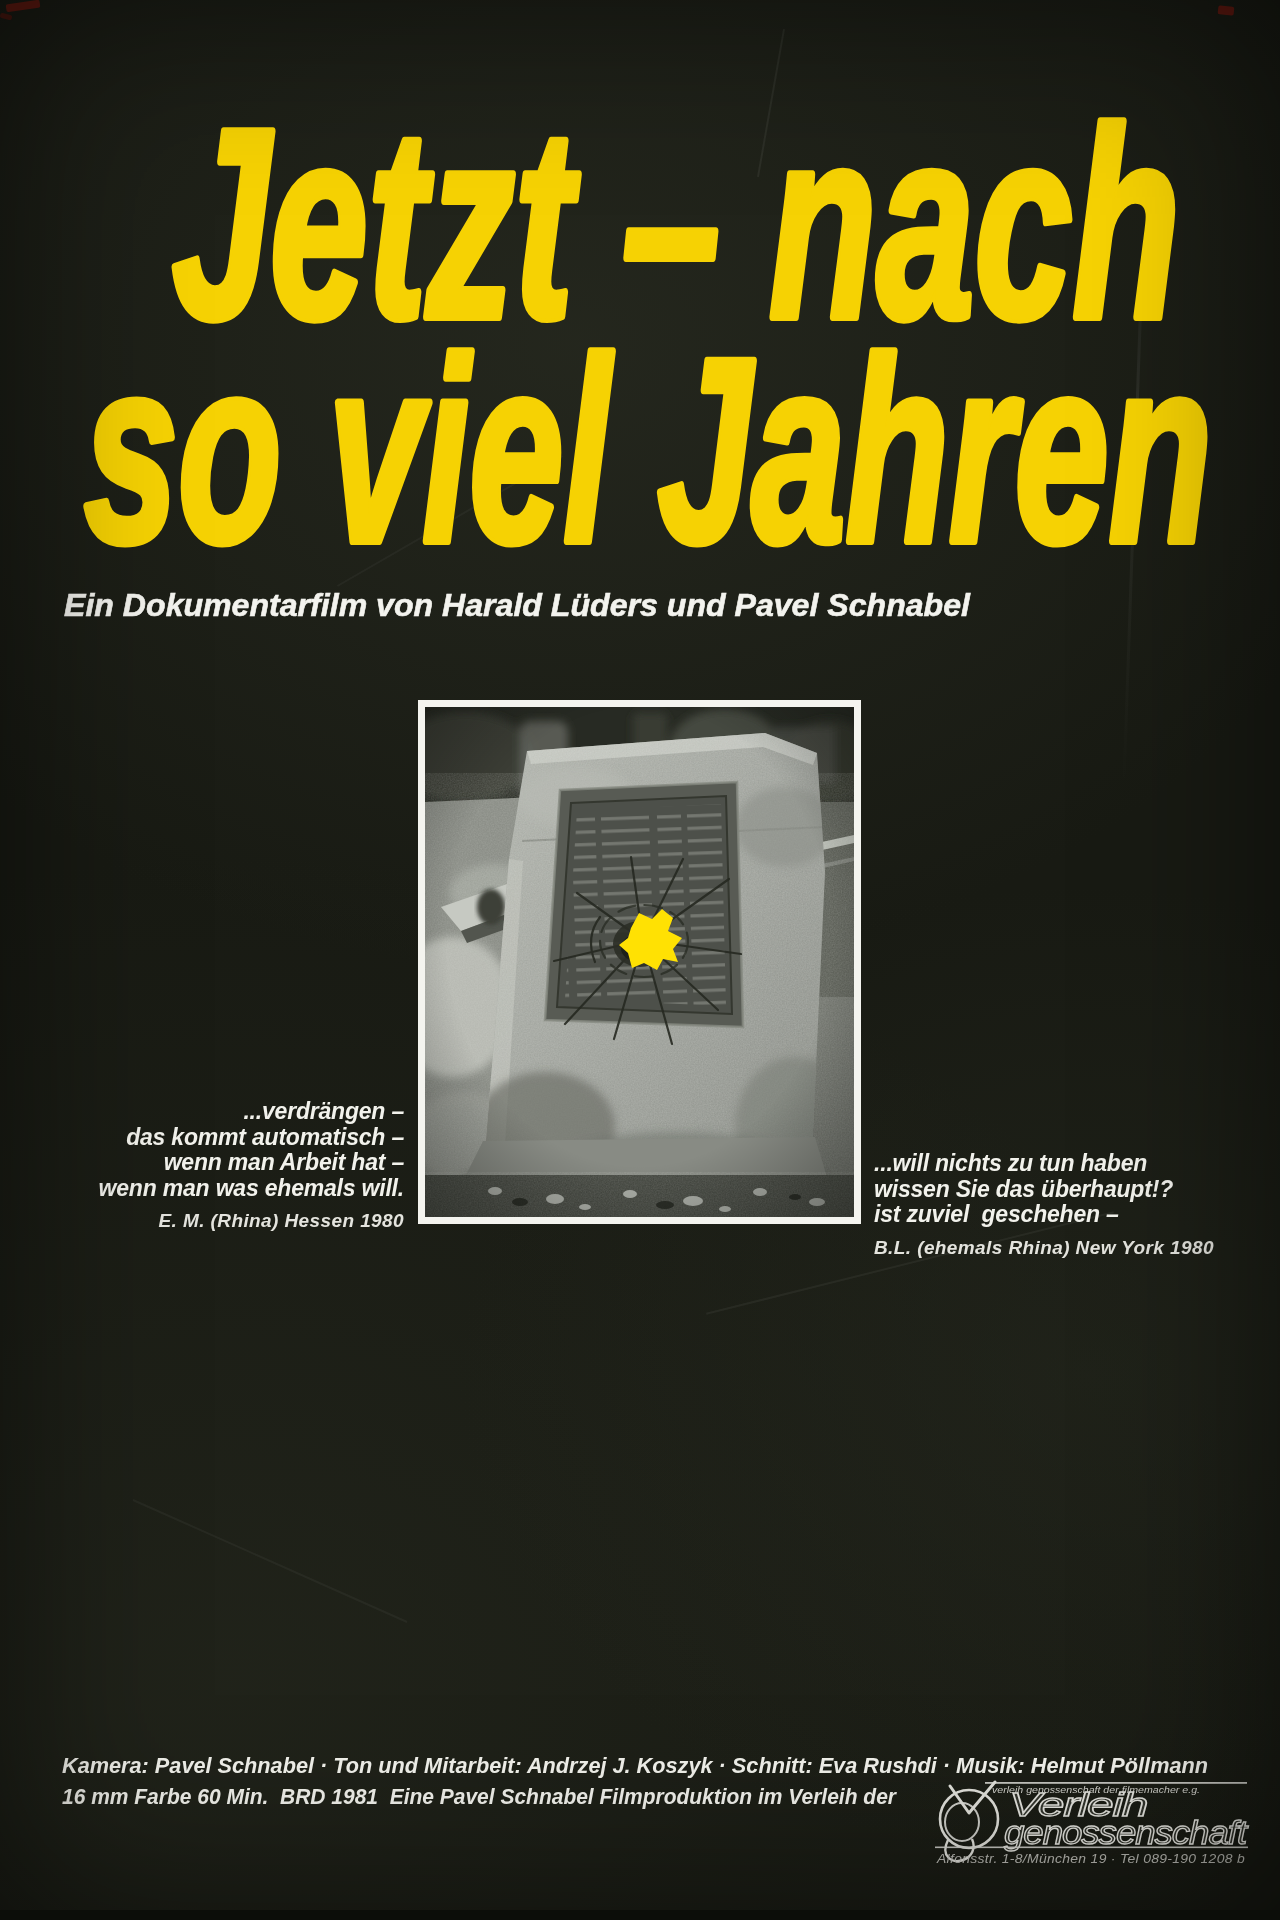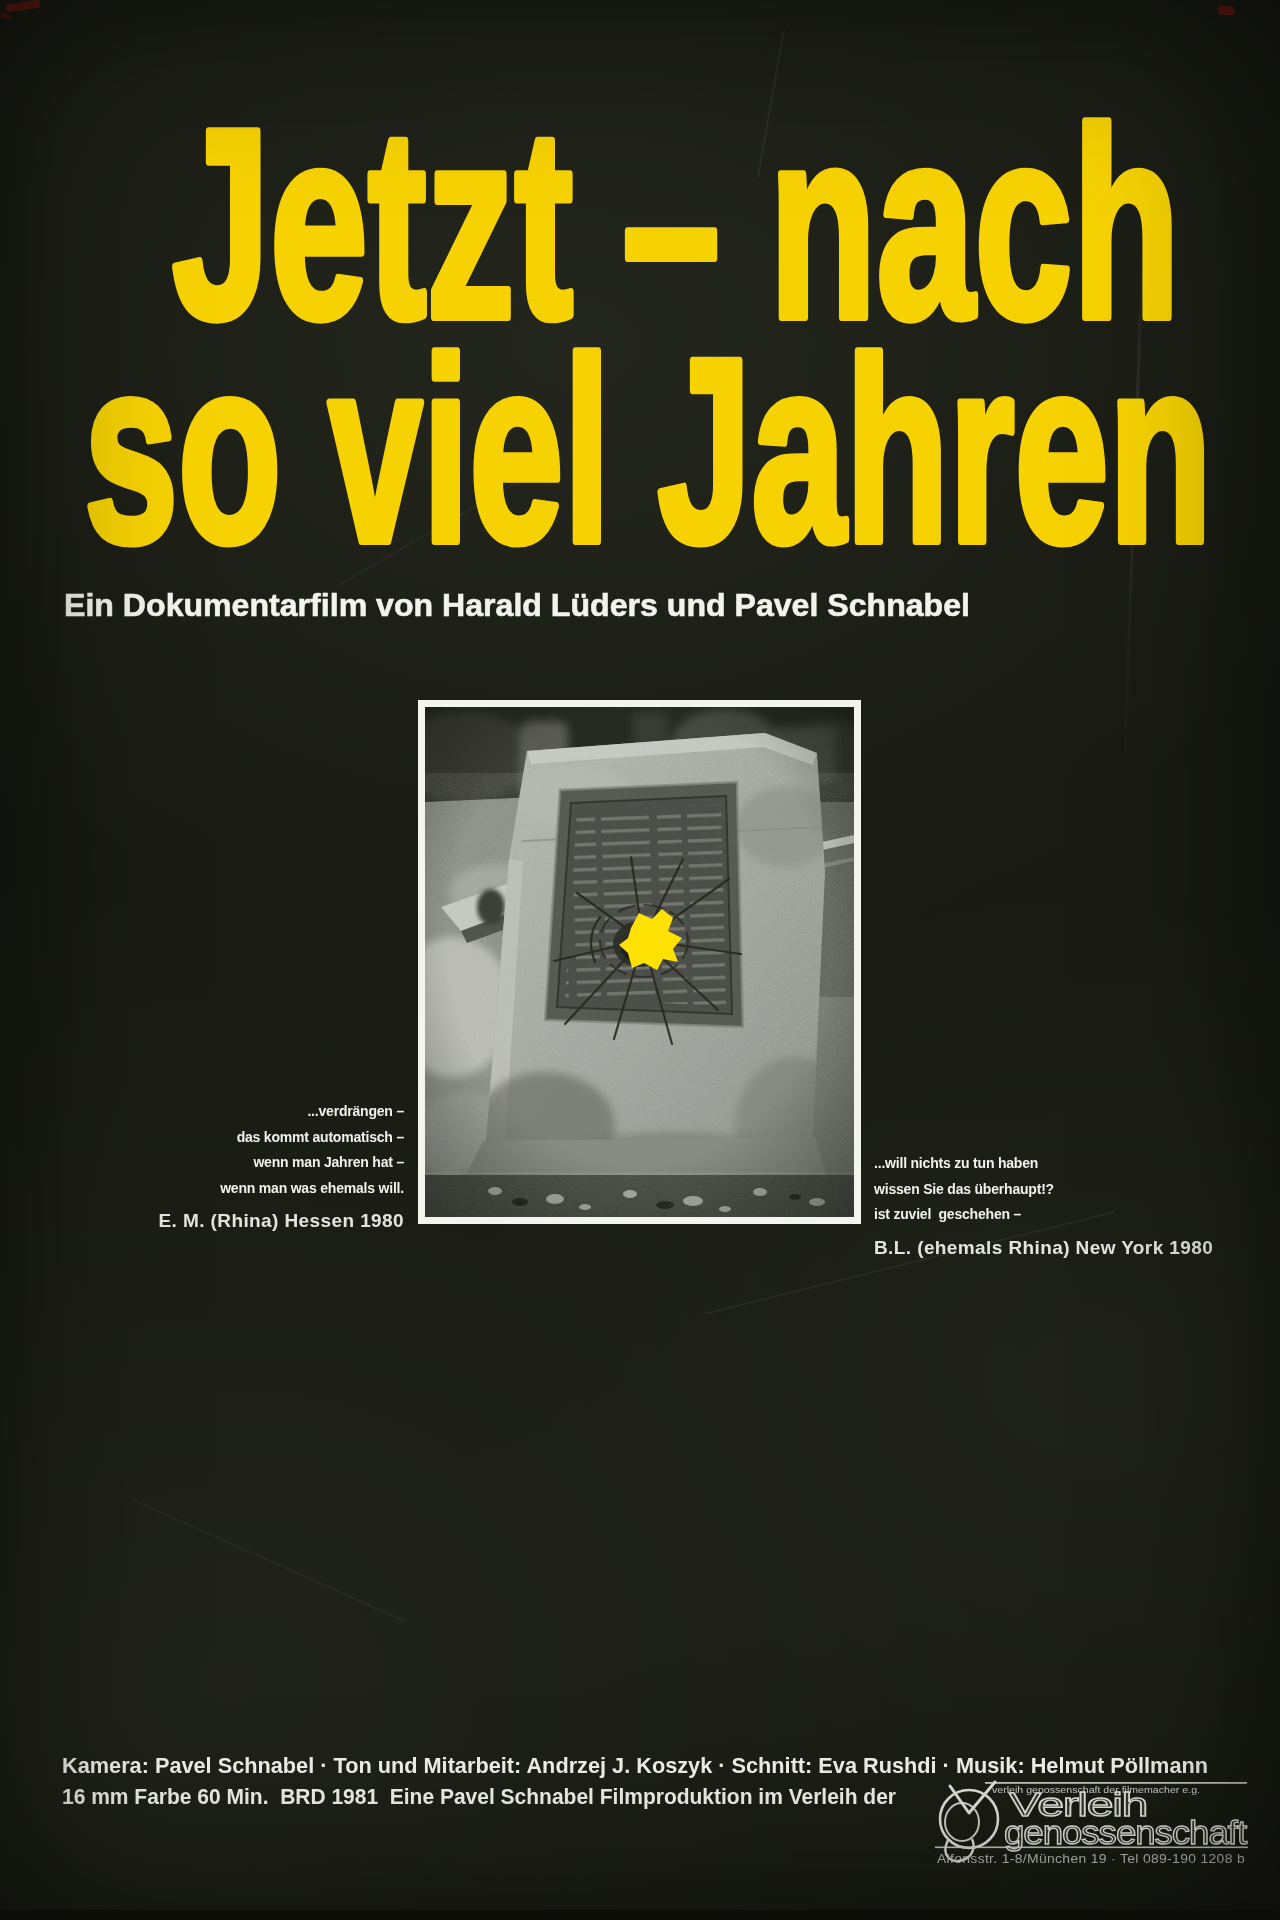--- a/index.html
+++ b/index.html
@@ -4,20 +4,21 @@
 <style>
   html,body{margin:0;padding:0;background:#0c0d09;}
   .poster{
     position:relative;width:1280px;height:1910px;overflow:hidden;
     background:
       radial-gradient(1200px 900px at 45% 18%, rgba(46,49,38,.55), transparent 70%),
       radial-gradient(900px 700px at 85% 72%, rgba(38,41,31,.5), transparent 70%),
       radial-gradient(1400px 1100px at 18% 88%, rgba(42,45,34,.45), transparent 75%),
       #181a13;
     font-family:"Liberation Sans", sans-serif;
+    font-style:italic;
   }
   .poster::after{content:"";position:absolute;inset:0;pointer-events:none;
     box-shadow:inset 0 0 180px rgba(0,0,0,.55);}
   svg{display:block;}
   .layer{position:absolute;left:0;top:0;}
 
   
   .title-svg{left:0;top:0;width:1280px;height:660px;}
   .title-text{fill:#f6d203;stroke:#f6d203;stroke-width:8;stroke-linejoin:round;
     stroke-linecap:round;paint-order:stroke;font-weight:bold;}
@@ -25,21 +26,21 @@
 
   
   .photo-frame{position:absolute;left:418px;top:700px;width:429px;height:510px;
     background:#f4f4ef;padding:7px;}
   .photo-svg{width:429px;height:510px;background:#70736c;}
 
   
   .quote{position:absolute;color:#f2f2ec;font-weight:bold;}
   .quote-left{left:56px;top:1099px;width:348px;text-align:right;}
   .quote-right{left:874px;top:1151px;width:400px;text-align:left;}
-  .q-line{font-size:14px;line-height:25.5px;letter-spacing:-0.2px;white-space:pre-wrap;}
+  .q-line{font-size:23px;line-height:25.5px;letter-spacing:-0.2px;white-space:pre-wrap;}
   .q-attr{font-size:19px;margin-top:9px;letter-spacing:.4px;color:#e4e4de;}
 
   
   .bottom-svg{left:0;top:1740px;width:1280px;height:180px;position:absolute;}
   .credit-text{fill:#f1f1eb;font-weight:bold;}
   .logo-caption{fill:#cfcfc9;}
   .logo-word{fill:rgba(230,230,224,.12);stroke:#e4e4de;stroke-width:1.3;letter-spacing:-1px;}
   .logo-rule{fill:#d6d6d0;}
   .logo-address{fill:#c6c6c0;letter-spacing:.3px;}
   .logo-mark{stroke:#e0e0da;fill:none;}
@@ -199,21 +200,21 @@
           <ellipse cx="370" cy="490" rx="6" ry="3"></ellipse>
         </g>
         <rect width="429" height="510" fill="url(#vig)"></rect>
       </g>
     </svg>
   </div>
 
   <div class="quote quote-left">
     <div class="q-line">...verdrängen –</div>
     <div class="q-line">das kommt automatisch –</div>
-    <div class="q-line">wenn man Jahren hat –</div>
+    <div class="q-line">wenn man Arbeit hat –</div>
     <div class="q-line">wenn man was ehemals will.</div>
     <div class="q-attr">E. M. (Rhina) Hessen 1980</div>
   </div>
 
   <div class="quote quote-right">
     <div class="q-line">...will nichts zu tun haben</div>
     <div class="q-line">wissen Sie das überhaupt!?</div>
     <div class="q-line">ist zuviel  geschehen –</div>
     <div class="q-attr">B.L. (ehemals Rhina) New York 1980</div>
   </div>

